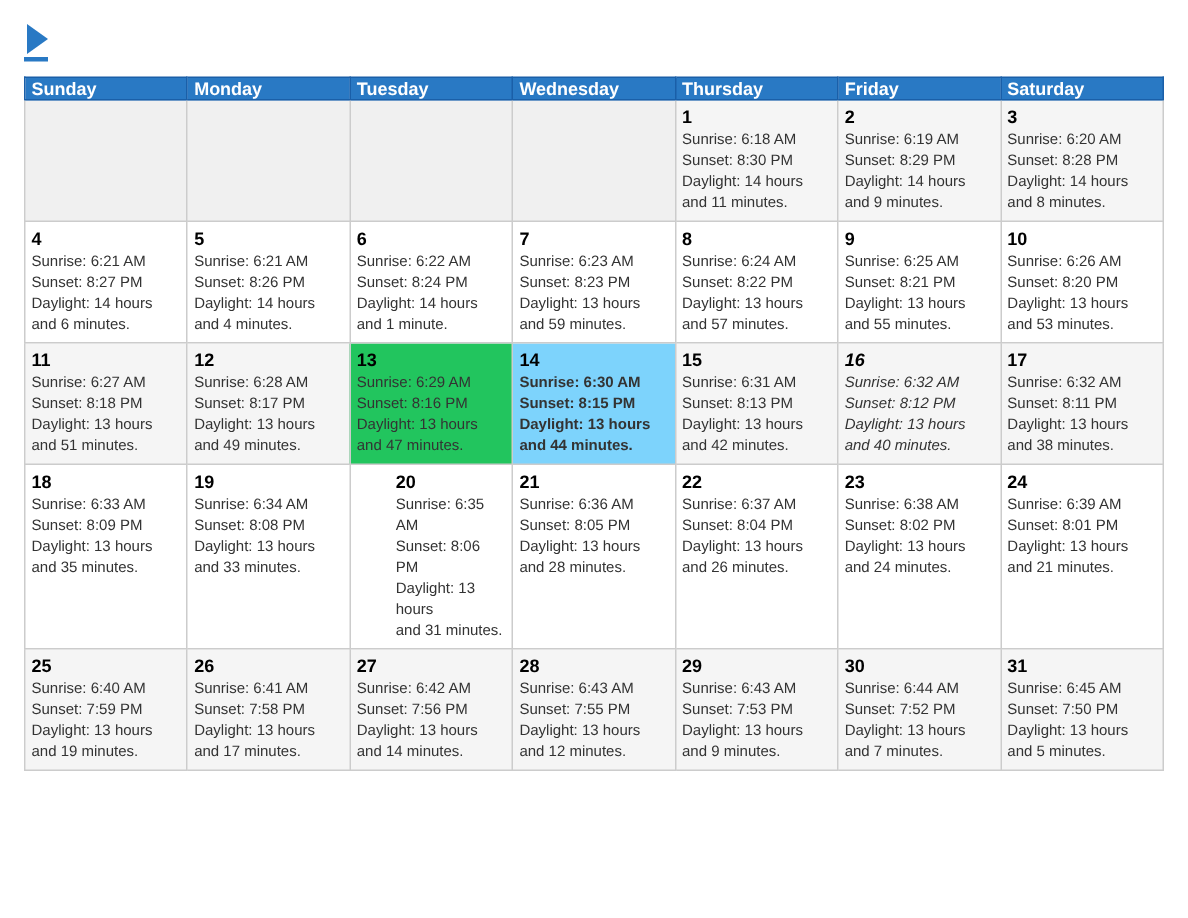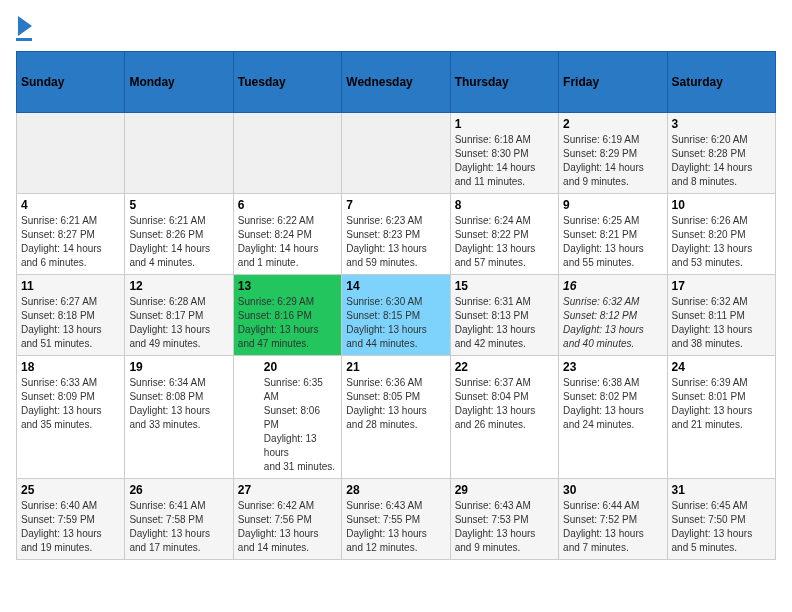--- a/index.html
+++ b/index.html
@@ -54,22 +54,22 @@
       font-size: 15px;
       color: #444;
     }
     .calendar {
       width: 100%;
       border-collapse: collapse;
       font-size: 10.5px;
     }
     .calendar th {
       background: #2979c4;
-      color: #000000;
-      padding: 23px 4px;
+      color: #ffffff;
+      padding: 0 4px;
       text-align: left;
       font-size: 12px;
       border: 1px solid #1a5fa8;
     }
     .calendar td {
       border: 1px solid #ccc;
       vertical-align: top;
       padding: 4px;
       width: calc(100% / 7);
       min-height: 80px;
@@ -216,21 +216,21 @@
         </td>
         <td style="background: #22c55e;">
           <span class="day-num">13</span>
           <div class="day-info" style="white-space: pre-line;">Sunrise: 6:29 AM
 Sunset: 8:16 PM
 Daylight: 13 hours
 and 47 minutes.</div>
         </td>
         <td style="background: #7dd3fc;">
           <span class="day-num">14</span>
-          <div class="day-info" style="white-space: pre-line;">Sunrise: 6:30 AM
+          <div class="day-info" style="white-space: pre-line; font-weight: bold;">Sunrise: 6:30 AM
 Sunset: 8:15 PM
 Daylight: 13 hours
 and 44 minutes.</div>
         </td>
         <td style="background: rgb(245, 245, 245);">
           <span class="day-num">15</span>
           <div class="day-info" style="white-space: pre-line;">Sunrise: 6:31 AM
 Sunset: 8:13 PM
 Daylight: 13 hours
 and 42 minutes.</div>

